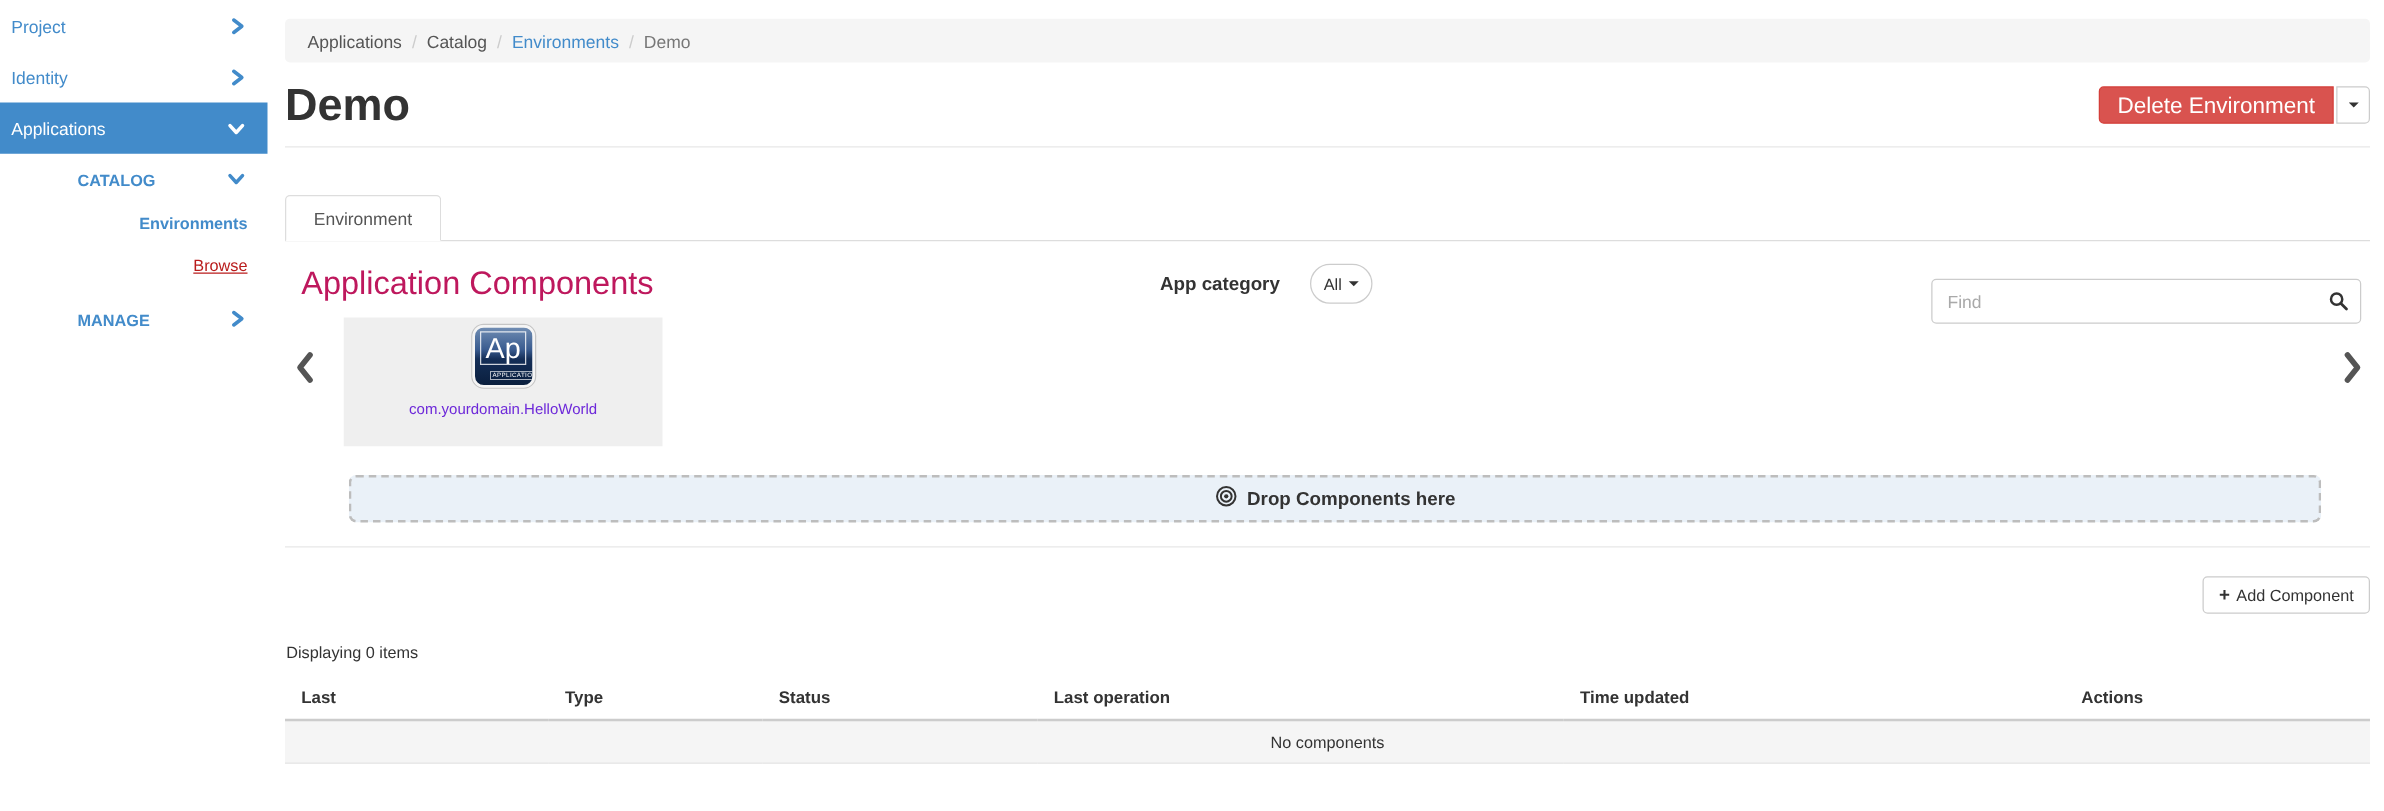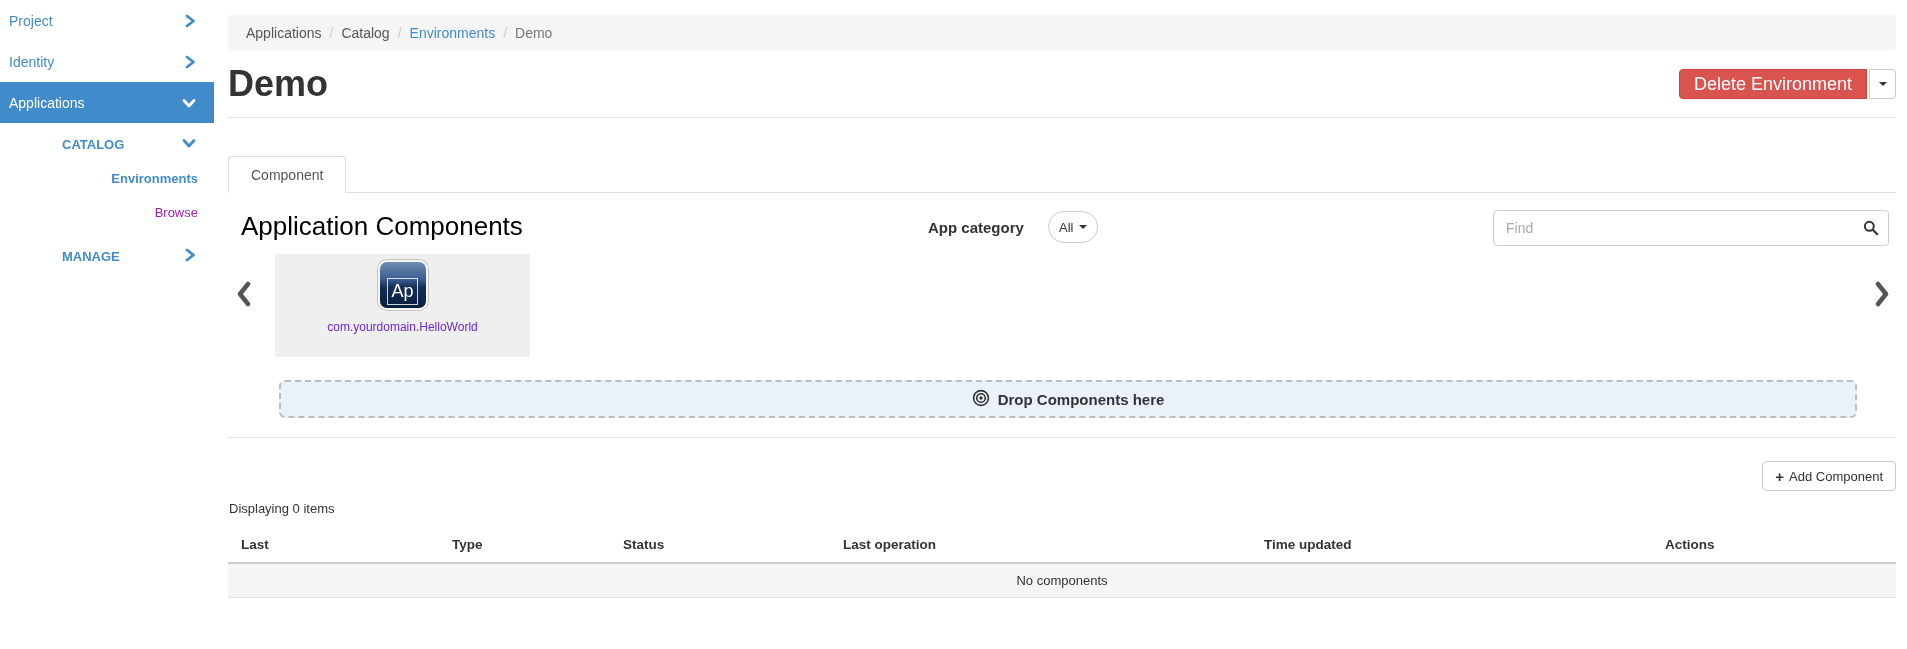--- a/index.html
+++ b/index.html
@@ -11,21 +11,21 @@
   .sidebar { width: 214px; flex: 0 0 214px; padding-top: 0; }
   .side-l1 { height: 41px; display: flex; align-items: center; justify-content: space-between;
     padding: 0 18px 0 9px; font-size: 14px; color: #428bca; cursor: pointer; gap: 28px; }
   .side-l1.active { background: #428bca; color: #fff; }
   .side-l1 .chev { display: flex; align-items: center; }
   .side-sec { height: 34px; margin-top: 4px; display: flex; align-items: center; justify-content: space-between;
     padding: 0 18px 0 62px; font-size: 13px; font-weight: bold; color: #428bca; cursor: pointer; }
   .side-l3 { height: 34px; display: flex; align-items: center; justify-content: flex-end;
     padding-right: 16px; font-size: 13px; cursor: pointer; }
   .side-l3.active { color: #428bca; font-weight: bold; }
-  .side-l3.plain { color: #a21caf; }
+  .side-l3.plain { color: #b91c1c; text-decoration: underline; }
   .side-sec.manage { margin-top: 10px; }
 
   
   .main { flex: 1; padding: 15px 11px 0 14px; }
 
   .breadcrumb { height: 35px; background: #f5f5f5; border-radius: 4px; display: flex;
     align-items: center; padding: 0 18px; font-size: 14px; }
   .breadcrumb .sep { color: #ccc; padding: 0 8px; }
   .breadcrumb .plain { color: #555; }
   .breadcrumb .link { color: #428bca; cursor: pointer; }
@@ -45,60 +45,60 @@
 
   .hr { border-top: 1px solid #e8e8e8; margin-top: 11px; }
 
   .tabs { display: flex; margin-top: 38px; border-bottom: 1px solid #ddd; height: 37px; }
   .tab { font-size: 14px; padding: 0 22px; height: 37px; display: flex; align-items: center;
     cursor: pointer; color: #428bca; }
   .tab.active { background: #fff; border: 1px solid #ddd; border-bottom: 1px solid #fff;
     border-radius: 4px 4px 0 0; color: #555; margin-bottom: -1px; }
 
   .controls-row { position: relative; height: 56px; }
-  .section-title { position: absolute; left: 13px; top: 18px; font-size: 26px; font-weight: normal; color: #000000; }
+  .section-title { position: absolute; left: 13px; top: 18px; font-size: 26px; font-weight: normal; color: #be185d; }
   .cat-label { position: absolute; left: 700px; top: 26px; font-size: 15px; font-weight: 600; }
   .btn-default { background: #fff; border: 1px solid #ccc; border-radius: 4px; color: #333;
     font-size: 13px; cursor: pointer; font-family: "Liberation Sans", sans-serif; }
   .cat-btn { position: absolute; left: 820px; top: 18px; height: 32px; padding: 0 10px;
     display: flex; align-items: center; gap: 6px; border-radius: 16px; }
-  .find-wrap { position: absolute; right: 7px; top: 17px; width: 396px; height: 36px; }
+  .find-wrap { position: absolute; right: 7px; top: 30px; width: 344px; height: 36px; }
   .find-input { width: 100%; height: 36px; border: 1px solid #ccc; border-radius: 4px;
     padding: 0 34px 0 12px; font-size: 14px; color: #555; outline: none;
     font-family: "Liberation Sans", sans-serif; }
   .find-input::placeholder { color: #a9a9a9; }
   .find-icon { position: absolute; right: 10px; top: 10px; cursor: pointer; }
 
   .carousel { position: relative; height: 108px; }
   .car-chev { position: absolute; top: 32px; cursor: pointer; color: #555; }
   .car-chev.left { left: 8px; }
   .car-chev.right { right: 6px; }
   .comp-card { position: absolute; left: 47px; top: 5px; width: 255px; height: 103px;
     background: #efefef; text-align: center; cursor: grab; }
   .app-icon { margin: 6px auto 0; width: 50px; height: 50px; border-radius: 9px;
     background: linear-gradient(180deg, #708db3 0%, #3a5c90 38%, #142e57 55%, #0a1f3e 100%);
     border: 2px solid #f5f5f5; box-shadow: 0 0 0 1px #c5c5c5; overflow: hidden; }
-  .app-icon .ap { color: #fff; font-size: 18px; line-height: 25px; margin-top: 16px;
+  .app-icon .ap { color: #fff; font-size: 23px; line-height: 25px; margin-top: 3px;
     display: inline-block; padding: 0 3px; border: 1px solid rgba(255,255,255,.8); }
   .app-icon .sub { color: #fff; font-size: 8px; transform: scale(.62); transform-origin: 50% 0;
     letter-spacing: .5px; border: 1px solid rgba(255,255,255,.85); display: inline-block;
     padding: 0 2px; margin-top: 1px; white-space: nowrap; }
   .comp-card .card-label { font-size: 12px; color: #6d28d9; margin-top: 10px; }
 
   .dropzone { margin: 23px 39px 0 51px; height: 38px; background: #eaf1f8;
     border: 2px dashed #bdbdbd; border-radius: 6px; display: flex; align-items: center;
     justify-content: center; gap: 8px; font-size: 15px; font-weight: bold; color: #333; }
 
   .hr2 { border-top: 1px solid #e8e8e8; margin-top: 19px; }
 
   .add-row { margin-top: 23px; display: flex; justify-content: flex-end; }
   .btn-add { height: 30px; padding: 0 12px; display: flex; align-items: center; gap: 5px; }
   .plus { font-weight: bold; font-size: 15px; }
 
-  .summary { margin-top: 10px; font-size: 13px; color: #333; padding-left: 1px; }
+  .summary { margin-top: 23px; font-size: 13px; color: #333; padding-left: 1px; }
 
   table.comp-table { width: 100%; border-collapse: collapse; table-layout: fixed; margin-top: 12px; }
   .comp-table th { text-align: left; font-size: 13.5px; font-weight: bold; color: #333;
     padding: 9px 13px 10px; border-bottom: 2px solid #ccc; }
   .comp-table td.empty { background: #f5f5f5; text-align: center; font-size: 13px;
     color: #333; padding: 9px 0; border-bottom: 1px solid #e5e5e5; }
 </style>
 </head>
 <body>
 
@@ -172,21 +172,21 @@
         <button class="btn-caret">
           <span class="caret-down"></span>
         </button>
       </div>
     </div>
 
     <div class="hr"></div>
 
     <div class="tabs">
       <div class="tab active">
-        <span>Component</span>
+        <span>Environment</span>
       </div>
     </div>
 
     <div class="controls-row">
       <h3 class="section-title">Application Components</h3>
       <span class="cat-label">App category</span>
       <button class="btn-default cat-btn">
         <span>All</span>
         <span class="caret-down"></span>
       </button>

